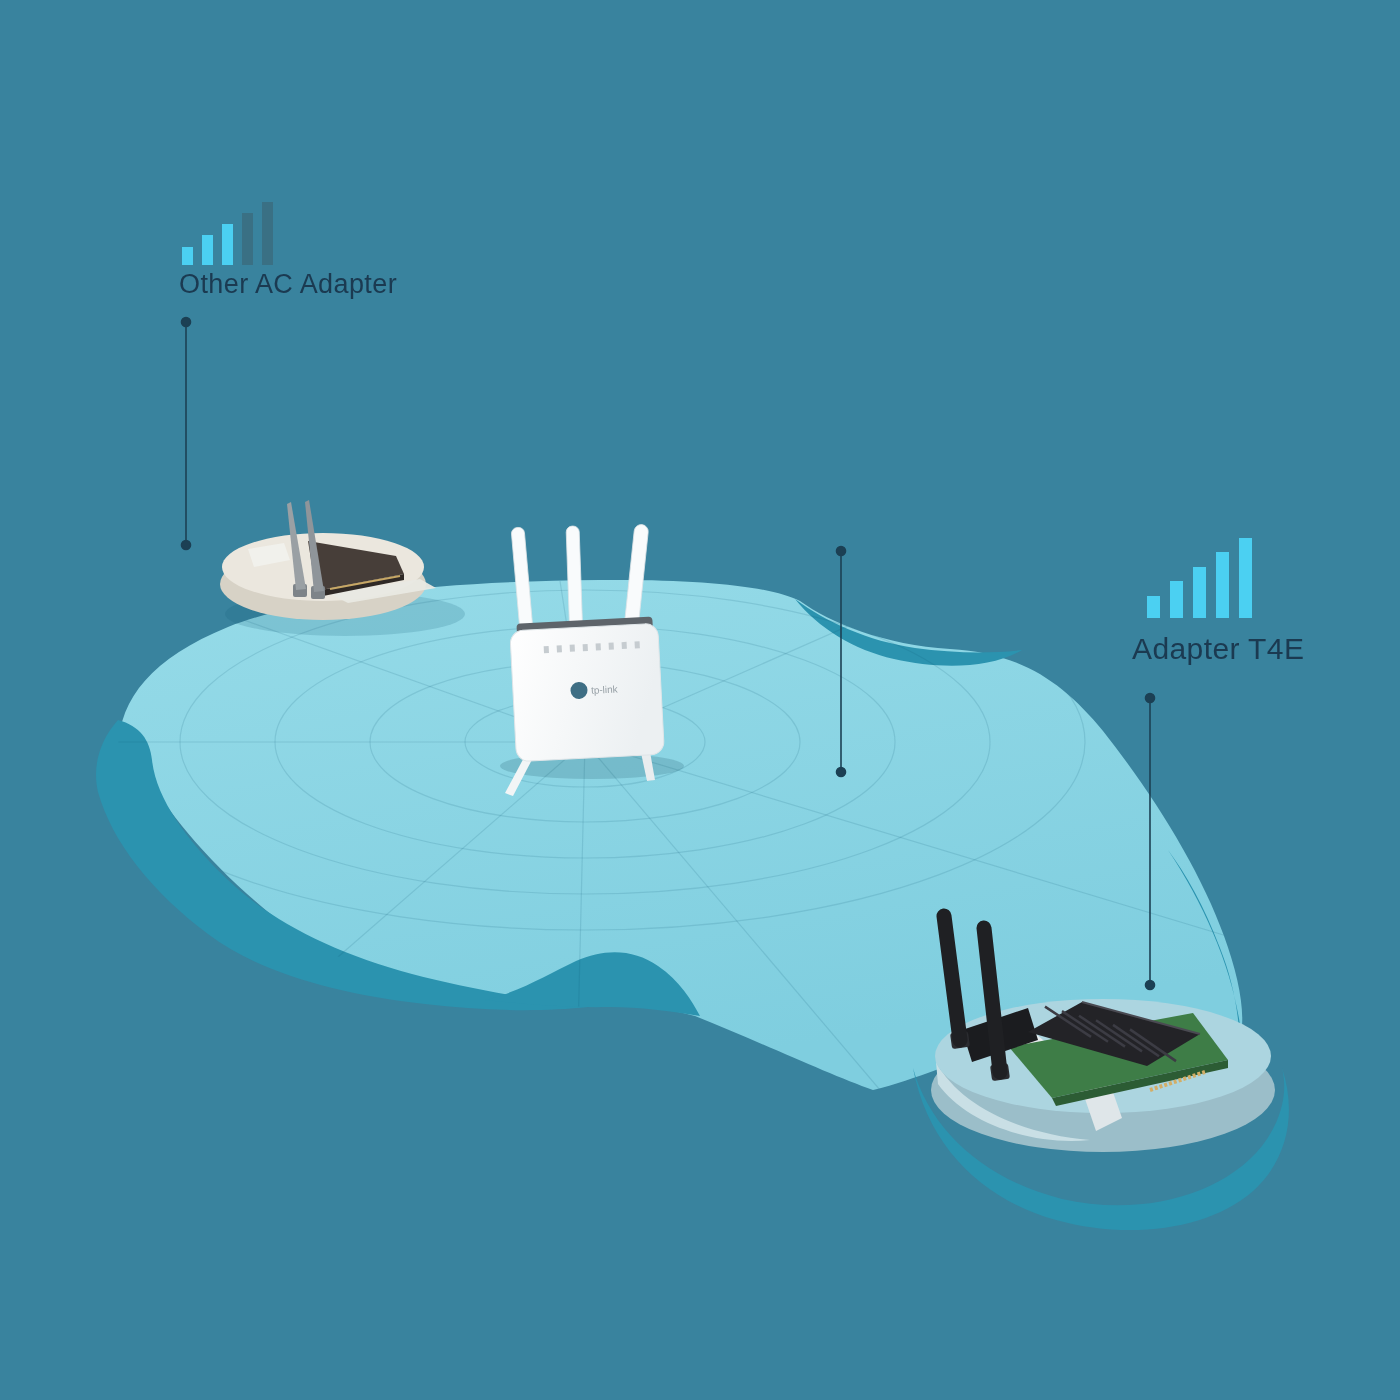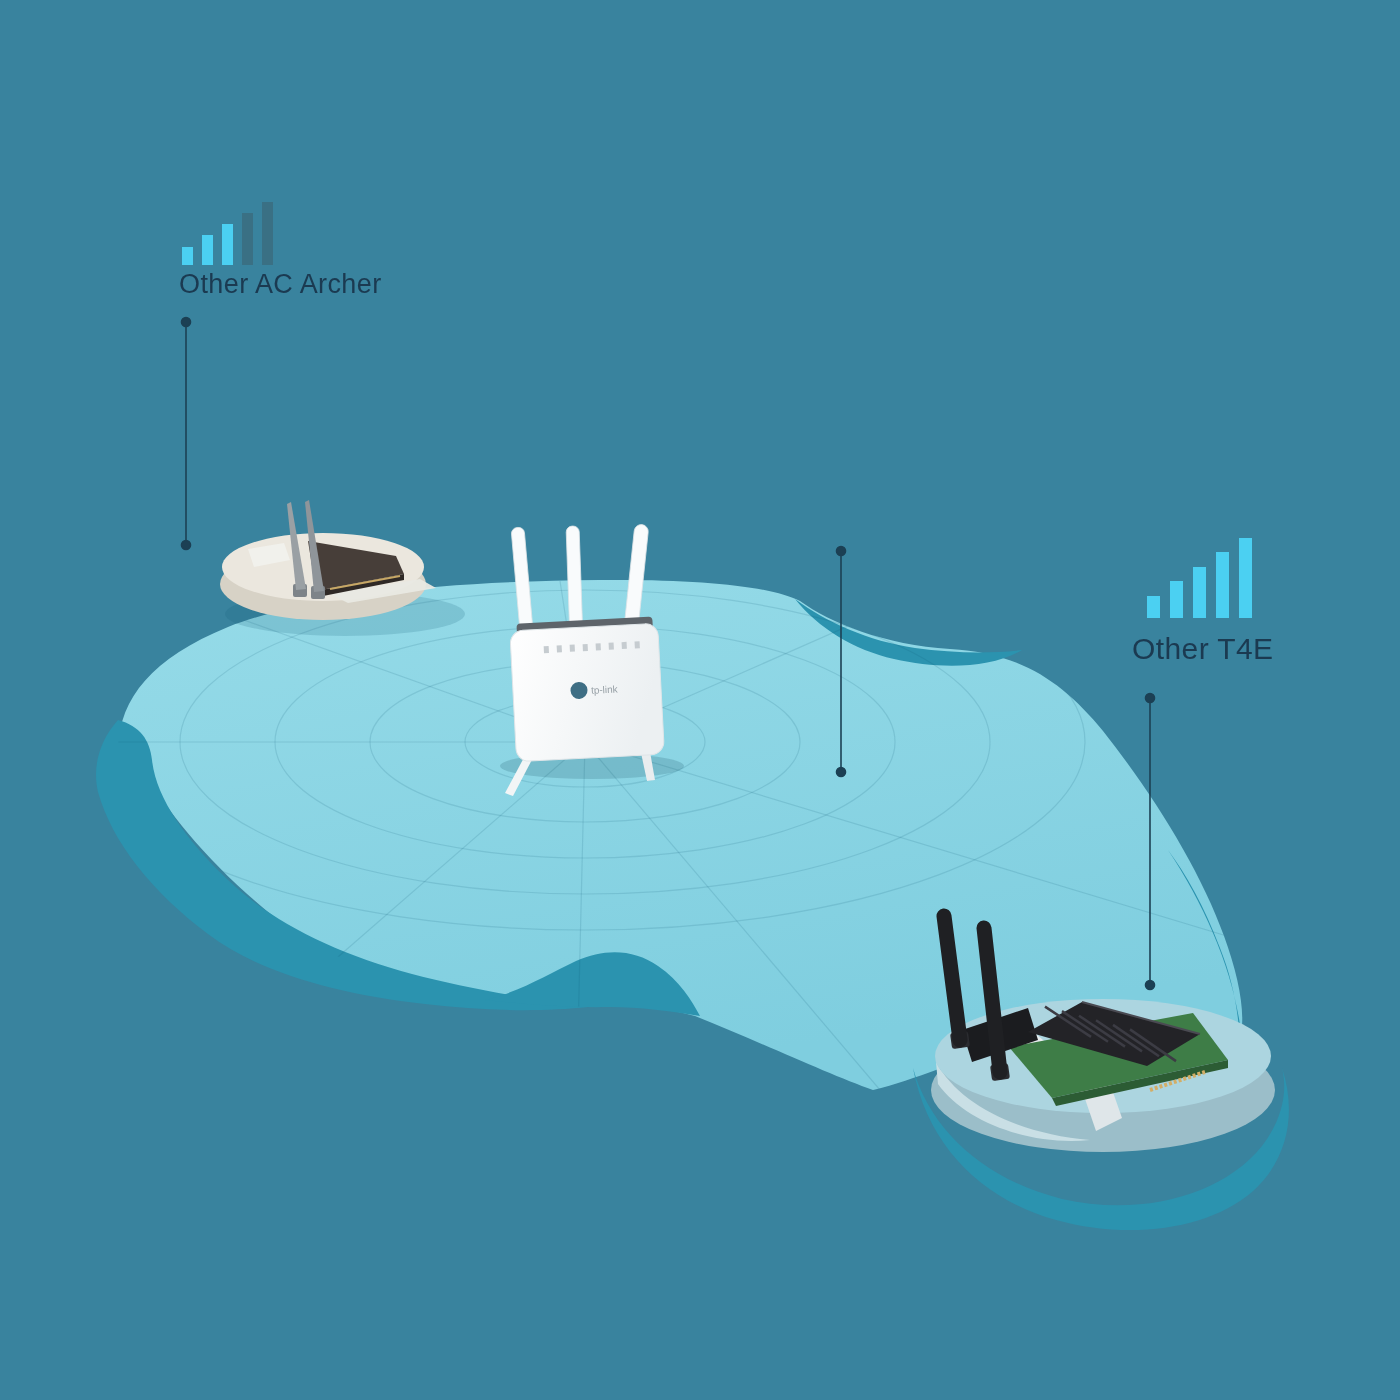--- a/index.html
+++ b/index.html
@@ -175,16 +175,16 @@
   </g>
   <g transform="translate(1147,538)">
     <rect x="0" y="58" width="13" height="22" fill="#4BD0F2"></rect>
     <rect x="23" y="43" width="13" height="37" fill="#4BD0F2"></rect>
     <rect x="46" y="29" width="13" height="51" fill="#4BD0F2"></rect>
     <rect x="69" y="14" width="13" height="66" fill="#4BD0F2"></rect>
     <rect x="92" y="0" width="13" height="80" fill="#4BD0F2"></rect>
   </g>
 </svg>
 
-<div class="lbl lbl-other">Other AC Archer</div>
-<div class="lbl lbl-archer">Other T4E</div>
+<div class="lbl lbl-other">Other AC Adapter</div>
+<div class="lbl lbl-archer">Adapter T4E</div>
 
 </div>
 
 </body></html>

